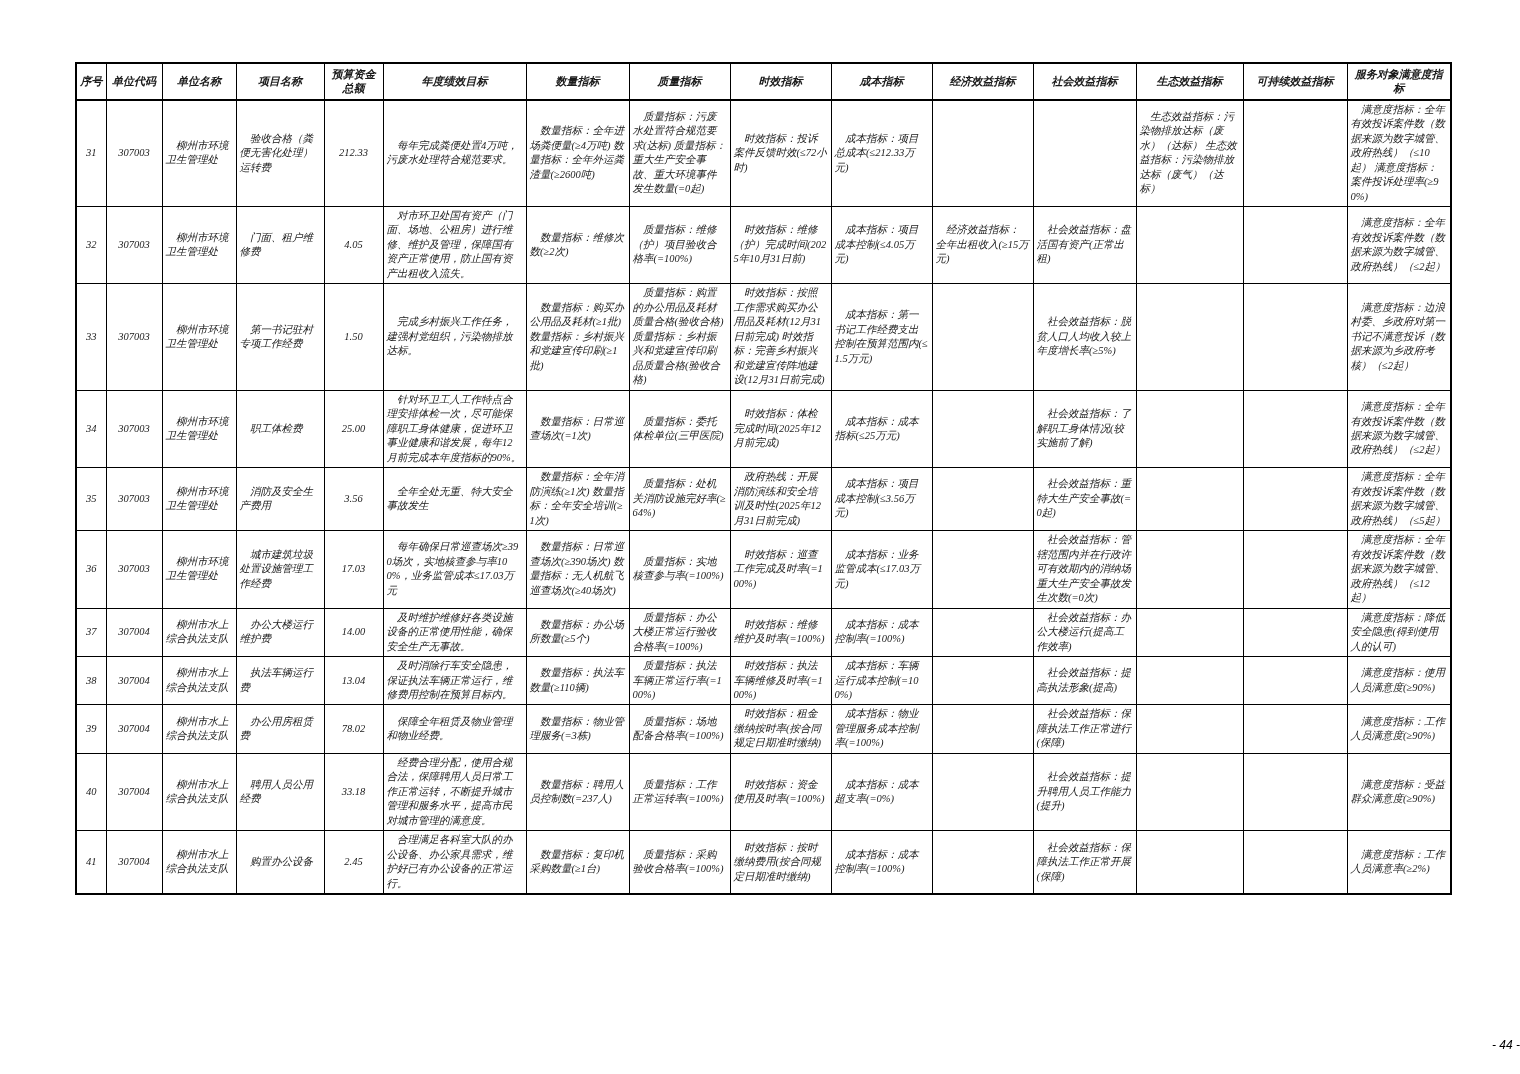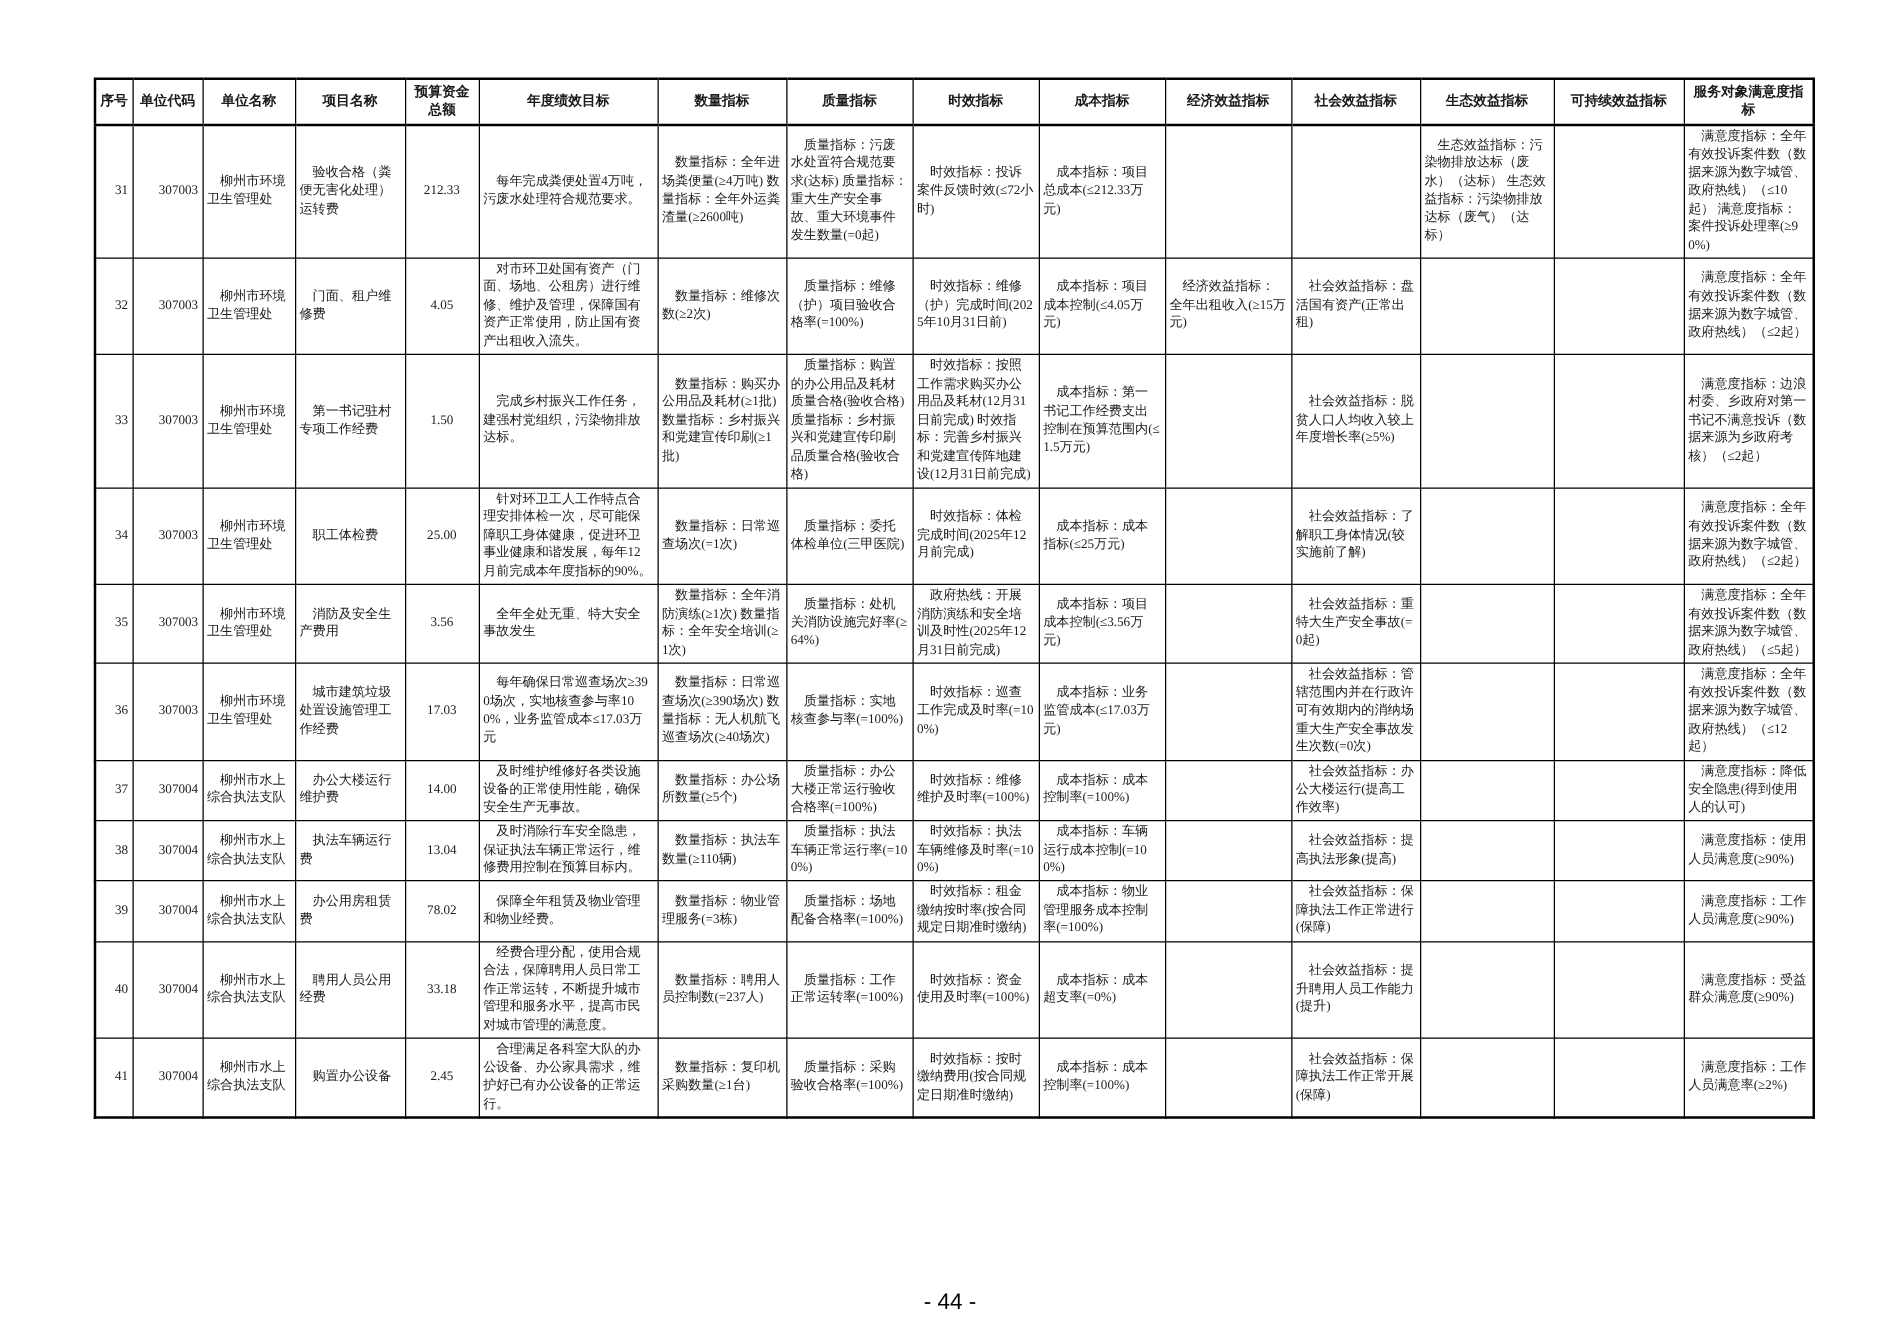--- a/index.html
+++ b/index.html
@@ -2,21 +2,21 @@
 <html><head>
 <meta charset="utf-8">
 <style>
   html,body { margin:0; padding:0; background:#ffffff; }
   body {
     width:1520px; height:1074px;
     font-family:"Liberation Serif","DejaVu Serif",serif;
     color:#1a1a1a;
     position:relative;
   }
-  .page { position:relative; width:1520px; height:1074px; overflow:hidden; }
+  .page { position:relative; width:1520px; height:1074px; overflow:hidden;font-style:italic; }
 
   table.perf {
     border-collapse:collapse;
     table-layout:fixed;
     margin:62px 0 0 75px;
     border:2px solid #000;
   }
   table.perf th, table.perf td {
     border:1px solid #000;
     vertical-align:middle;
@@ -28,38 +28,38 @@
   }
   table.perf thead th {
     font-weight:bold;
     font-size:11px;
     text-align:center;
     border-bottom:2px solid #000;
     border-top:2px solid #000;
     padding:3px 2px;
     line-height:1.3;
   }
-  td.col-no, td.col-code { text-align:right; }
+  td.col-no, td.col-code { text-align:center; }
   td.col-budget { text-align:center; padding-right:2px; }
   td.col-unit, td.col-project, td.col-goal,
   td.col-quantity, td.col-quality, td.col-timeliness, td.col-cost,
   td.col-economic, td.col-social, td.col-ecological, td.col-sustainable,
   td.col-satisfaction {
     text-align:left;
     text-indent:1em;
   }
   td.col-satisfaction { padding-right:8px; }
   tr.data-row { min-height:50px; }
 
   .footer {
     position:absolute;
     left:0; right:0;
     bottom:22px;
-    text-align:center;
-    font-size:18px;
+    text-align:right;
+    font-size:12px;
     font-family:"Liberation Sans","DejaVu Sans",sans-serif;
     color:#000;
   }
 </style>
 </head>
 <body>
 
 <div class="page">
   <table class="perf">
     <colgroup>

